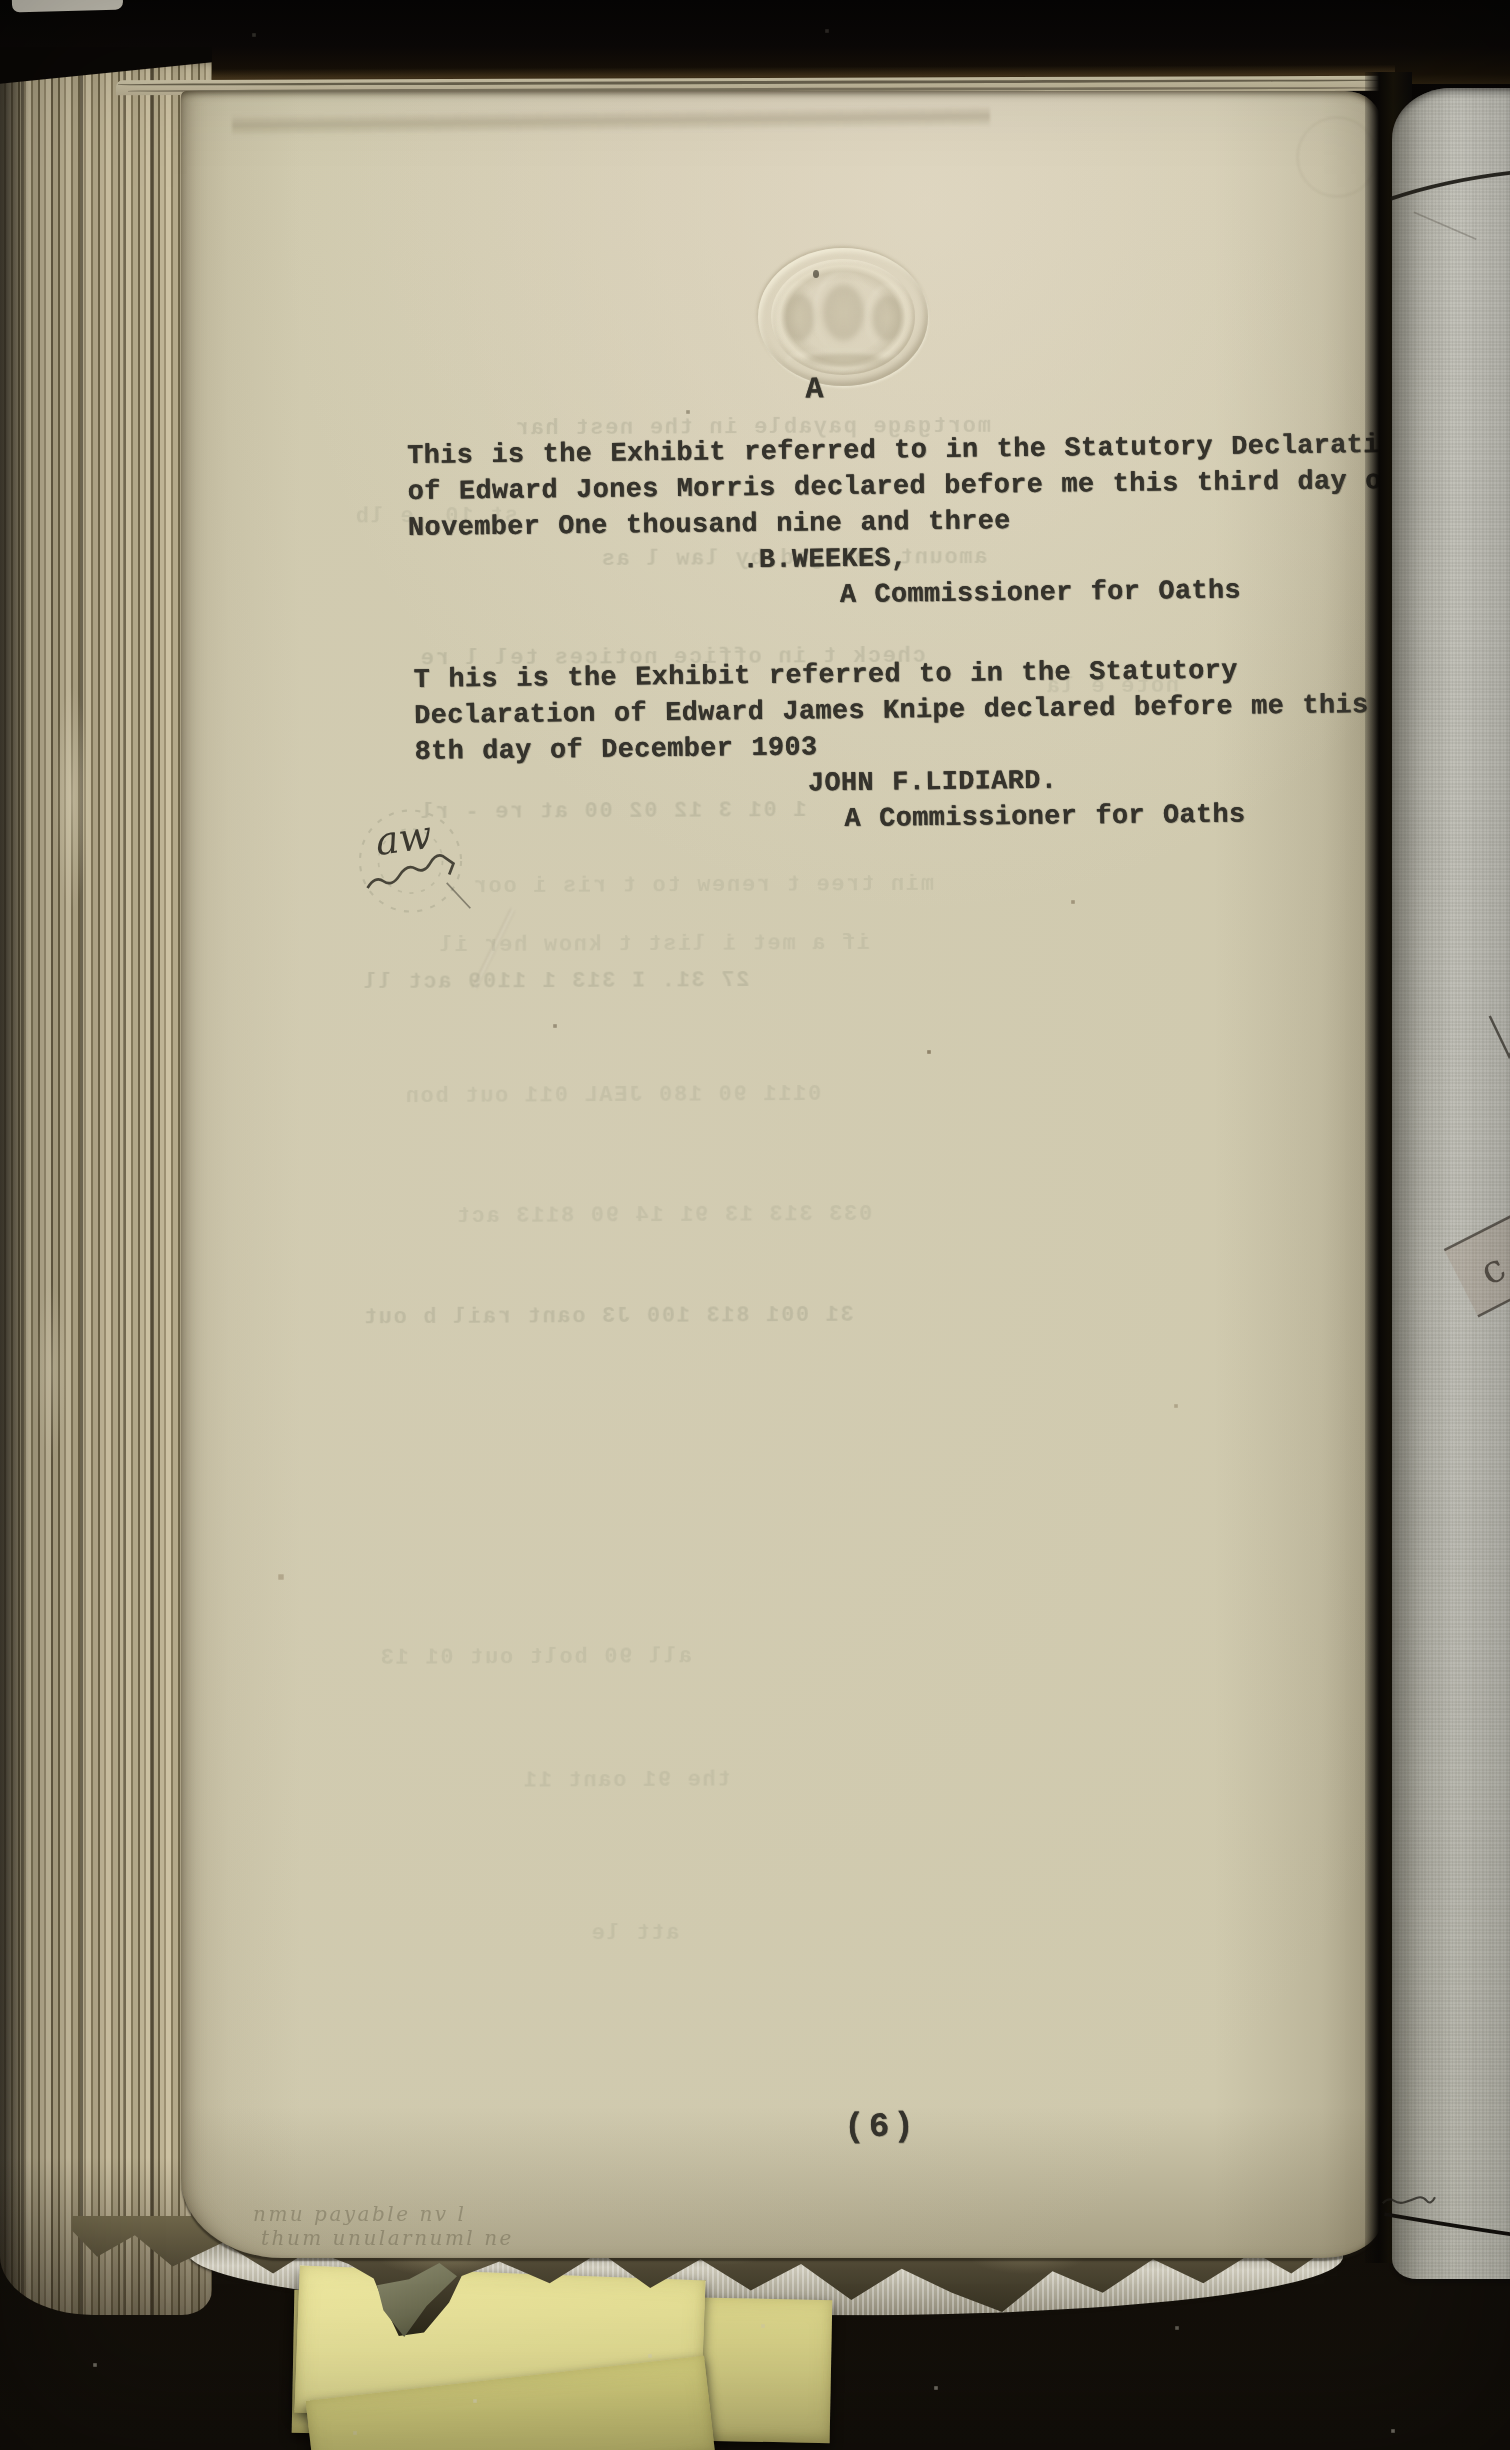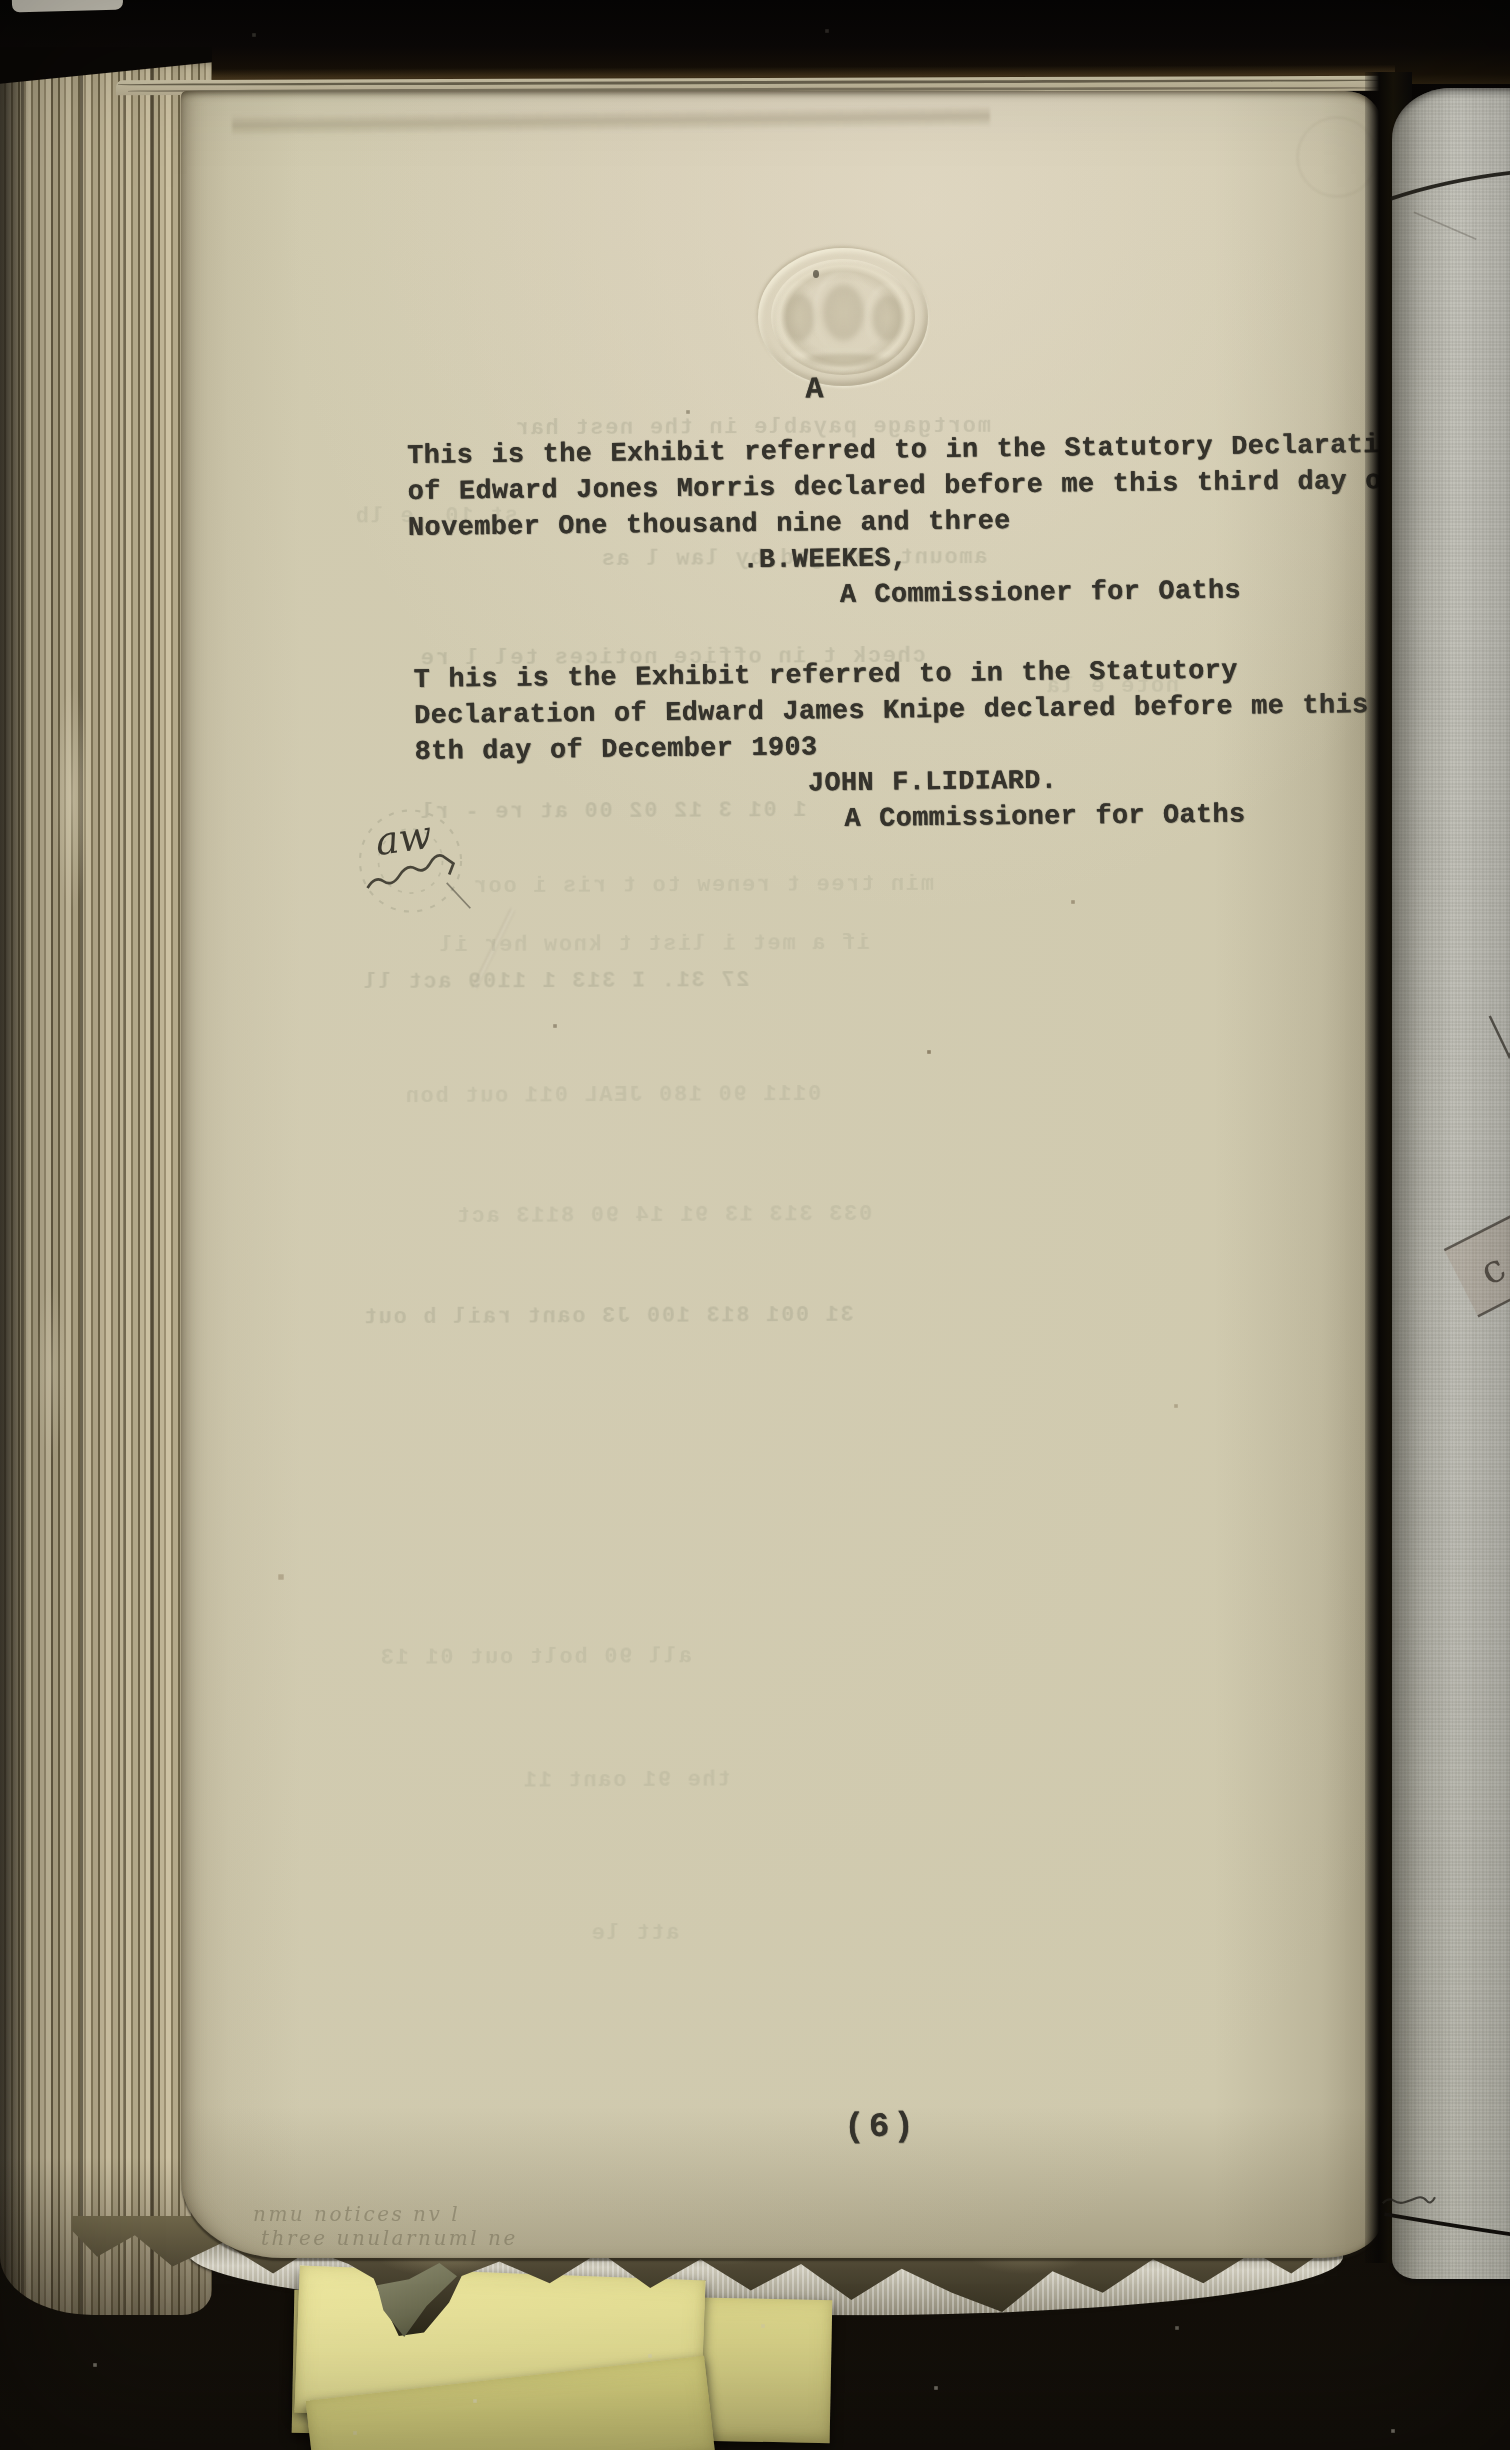--- a/index.html
+++ b/index.html
@@ -186,22 +186,22 @@
     <div class="ghost" style="left:238px;top:708px">1 01 3 12 02 00 at re - rl</div>
     <div class="ghost f" style="left:291px;top:782px">min tree t renew to t ris i oor</div>
     <div class="ghost f" style="left:257px;top:841px">if a met i list t know her il</div>
     <div class="ghost" style="left:181px;top:878px">27 31. I 313 1 1109 act ll</div>
     <div class="ghost f" style="left:223px;top:992px">0111 90 180 JEAL 011 out bon</div>
     <div class="ghost f" style="left:274px;top:1112px">033 313 13 91 14 90 8113 act</div>
     <div class="ghost" style="left:181px;top:1213px">31 001 813 100 J3 oant rail b out</div>
     <div class="ghost f" style="left:198px;top:1554px">all 90 bolt out 01 13</div>
     <div class="ghost f" style="left:341px;top:1677px">the 91 oant 11</div>
     <div class="ghost f" style="left:409px;top:1830px">att le</div>
-    <div class="pencil" style="left:72px;top:2111px">nmu notices nv l</div>
-    <div class="pencil" style="left:80px;top:2135px">three unularnuml ne</div>
+    <div class="pencil" style="left:72px;top:2111px">nmu payable nv l</div>
+    <div class="pencil" style="left:80px;top:2135px">thum unularnuml ne</div>
 
     <div class="typeblock">
       <div class="exhibit-a">A</div>
       <div class="para p1">
         <div>This is the Exhibit referred to in the Statutory Declaratio</div>
         <div>of Edward Jones Morris declared before me this third day of</div>
         <div>November One thousand nine and three</div>
         <div class="sig1">.B.WEEKES,</div>
         <div class="ttl1">A Commissioner for Oaths</div>
       </div>

